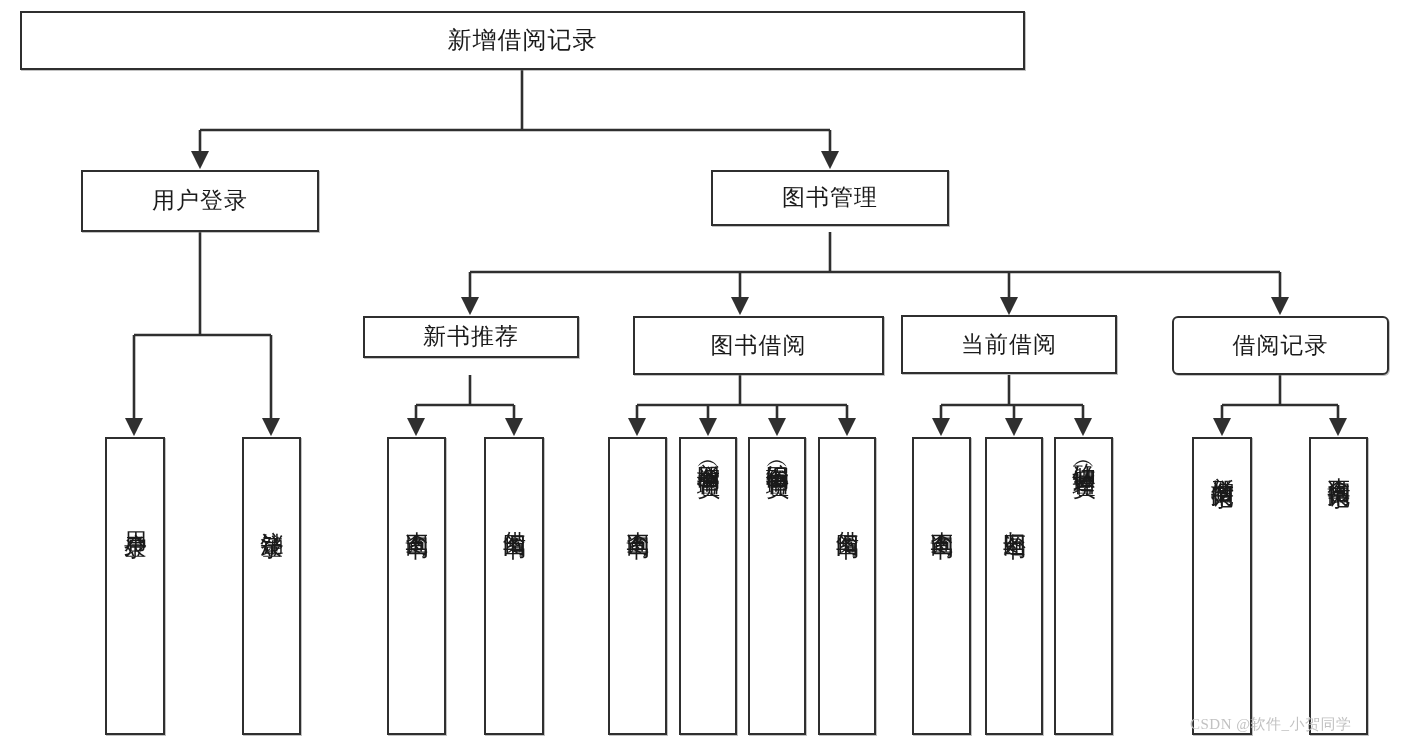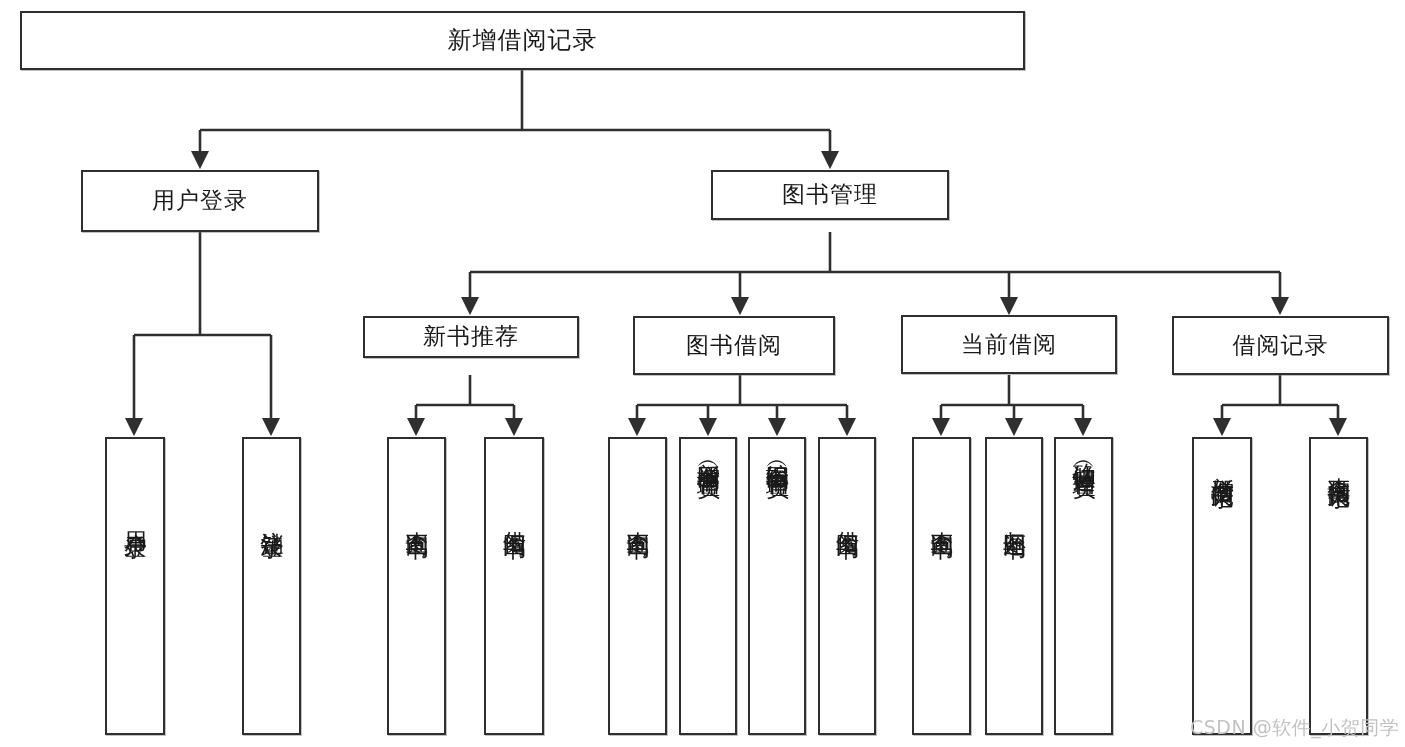--- a/index.html
+++ b/index.html
@@ -59,24 +59,25 @@
     white-space: nowrap;
     color: #1a1a1a;
   }
   .vtext.short  { margin-top: 74px; }
   .vtext.medium { margin-top: 20px; }
   .vtext.long   { margin-top: 6px; }
   .watermark {
     position: absolute;
     left: 1190px;
     top: 715px;
-    font-size: 19px;
+    font-size: 15px;
     color: #c2c2c2;
     white-space: nowrap;
     letter-spacing: 0.5px;
+    font-family: Liberation Serif, serif;
   }
 </style>
 </head>
 <body>
 
 <div id="canvas">
 
   <svg id="edges" viewBox="0 0 1405 747" xmlns="http://www.w3.org/2000/svg">
     <defs>
       <marker id="arrow" viewBox="0 0 12 12" refX="6" refY="6" markerWidth="7" markerHeight="7" orient="auto-start-reverse">
@@ -123,26 +124,26 @@
       <path d="M 1280 375 L 1280 405"></path>
       <path d="M 1222 405 L 1338 405"></path>
       <path d="M 1222 405 L 1222 427" marker-end="url(#arrow)"></path>
       <path d="M 1338 405 L 1338 427" marker-end="url(#arrow)"></path>
     </g>
   </svg>
 
   <div class="node root h" style="left: 20px; top: 11px; width: 1005px; height: 59px;">新增借阅记录</div>
 
   <div class="node h" style="left: 81px; top: 170px; width: 238px; height: 62px;">用户登录</div>
-  <div class="node h" style="left: 711px; top: 170px; width: 238px; height: 50px;">图书管理</div>
+  <div class="node h" style="left: 711px; top: 170px; width: 238px; height: 56px;">图书管理</div>
 
   <div class="node h" style="left: 363px; top: 316px; width: 216px; height: 42px;">新书推荐</div>
-  <div class="node h" style="left: 633px; top: 316px; width: 202px; height: 59px;">图书借阅</div>
+  <div class="node h" style="left: 633px; top: 316px; width: 251px; height: 59px;">图书借阅</div>
   <div class="node h" style="left: 901px; top: 315px; width: 216px; height: 59px;">当前借阅</div>
-  <div class="node h" style="left: 1172px; top: 316px; width: 217px; height: 59px;">借阅记录</div>
+  <div class="node h" style="left: 1172px; top: 316px; width: 217px; height: 59px; border-radius: 6px;">借阅记录</div>
 
   <div class="node leaf" style="left: 105px; top: 437px; width: 60px; height: 298px;">
     <span class="vtext short">用户登录</span>
   </div>
   <div class="node leaf" style="left: 242px; top: 437px; width: 59px; height: 298px;">
     <span class="vtext short">注销登录</span>
   </div>
   <div class="node leaf" style="left: 387px; top: 437px; width: 59px; height: 298px;">
     <span class="vtext short">查询图书</span>
   </div>

